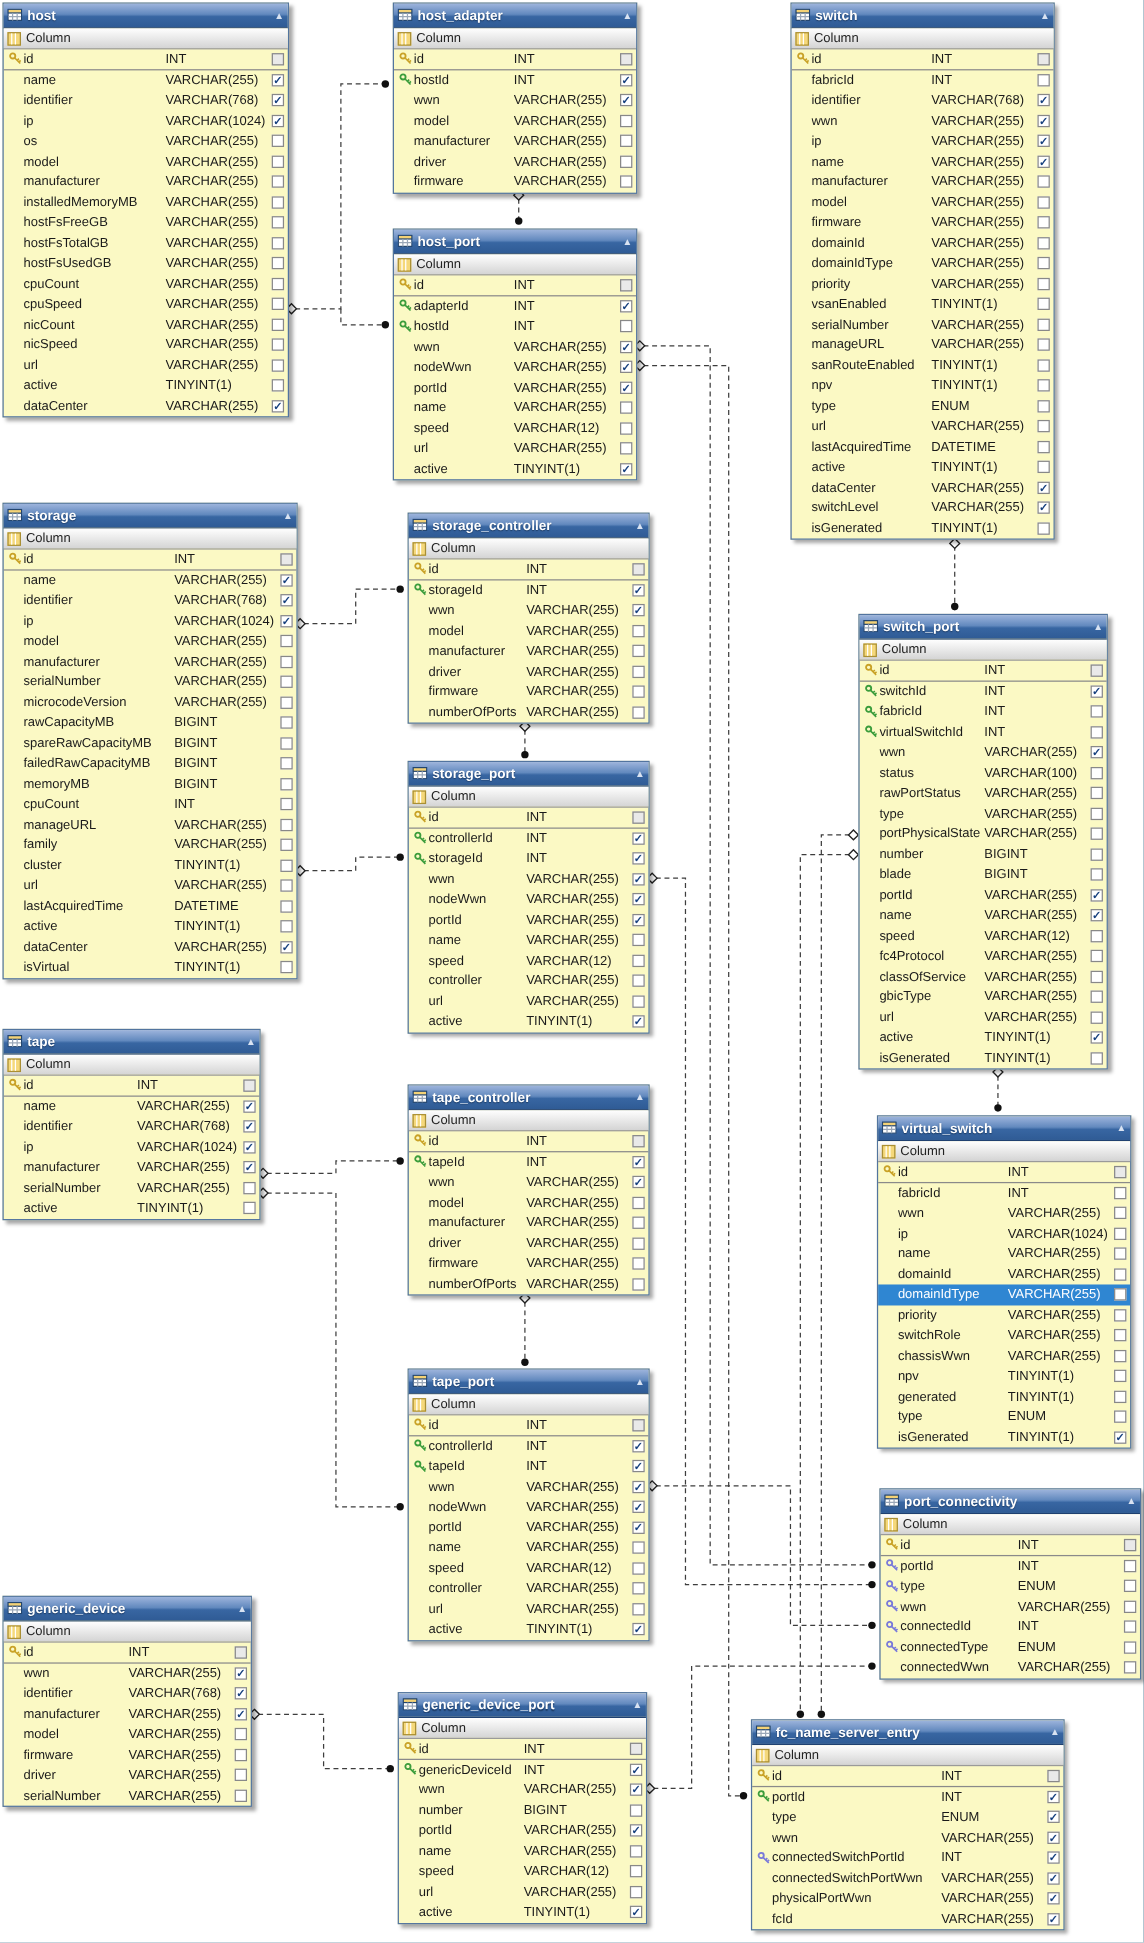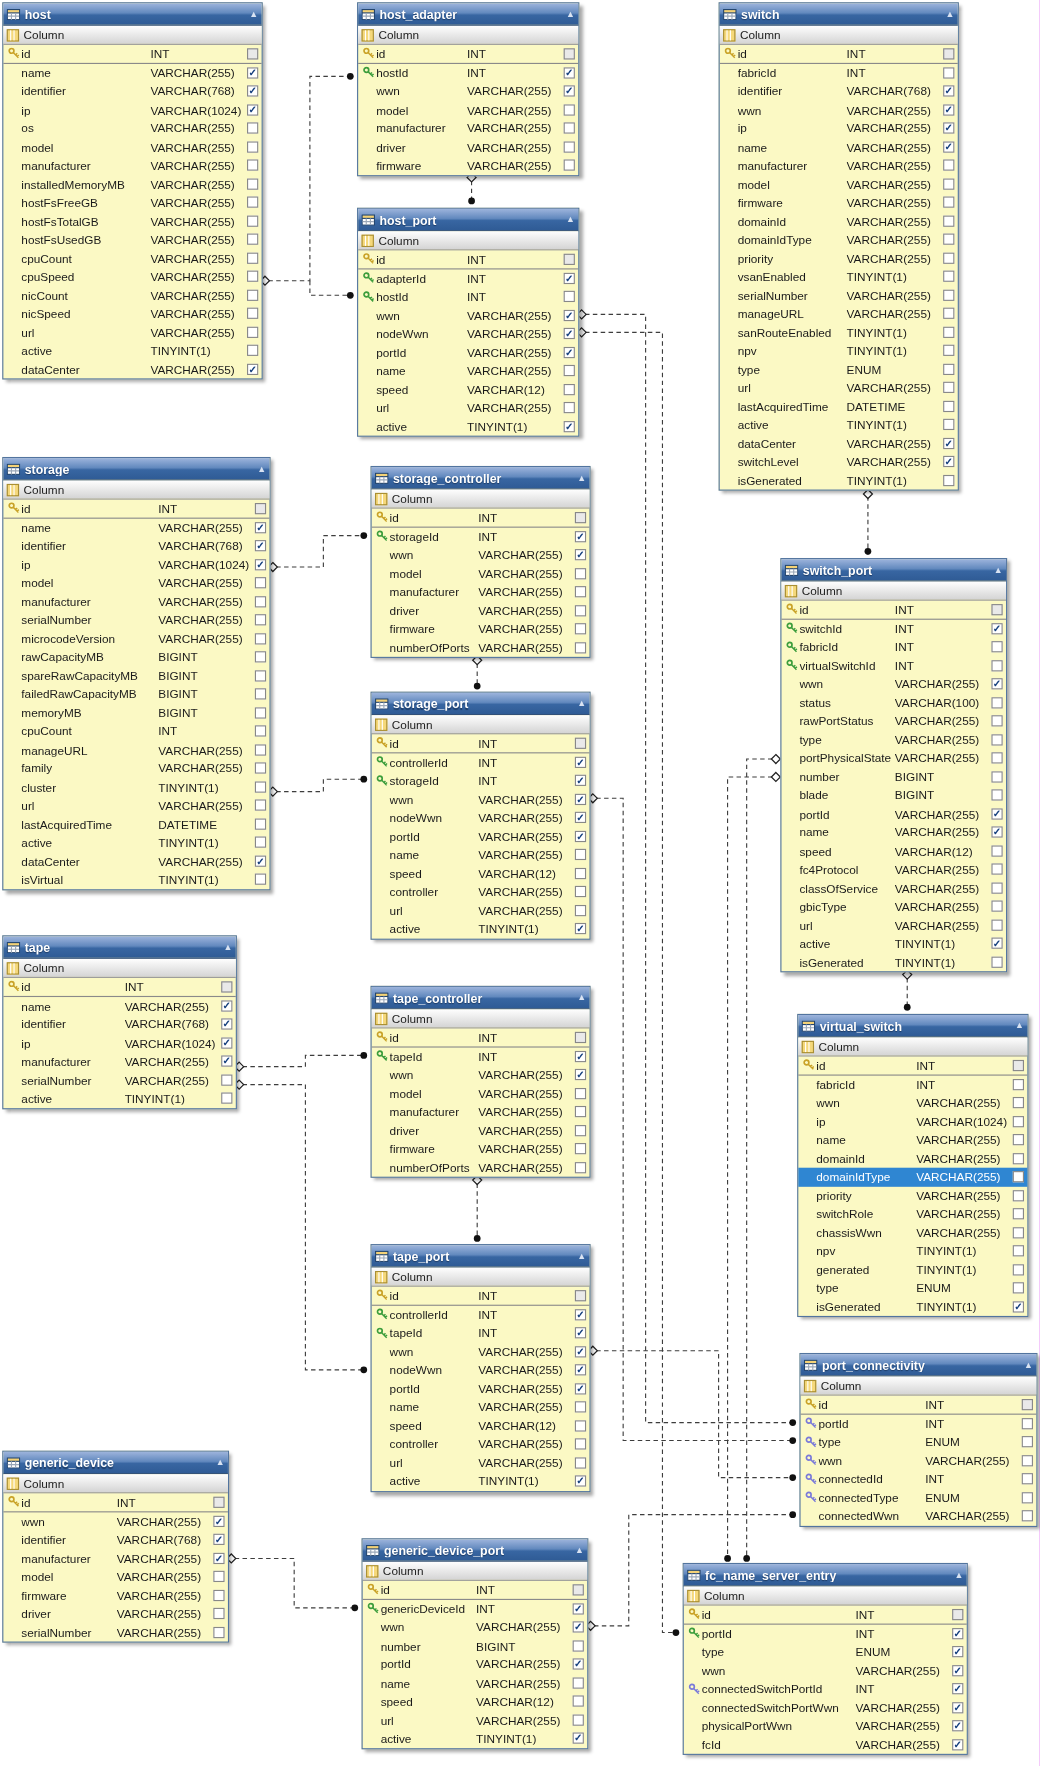--- a/index.html
+++ b/index.html
@@ -1,16 +1,16 @@
 <!DOCTYPE html>
 <html><head>
 <meta charset="utf-8">
 <style>
   html,body{margin:0;padding:0;background:#fff;}
-  #viewport{position:relative;width:1040px;height:1766px;background:#d946ef;overflow:hidden;
+  #viewport{position:relative;width:1040px;height:1766px;background:#0c4a6e;overflow:hidden;
             font-family:"Liberation Sans",sans-serif;}
   #canvas{position:absolute;left:0;top:0;width:926px;height:1573px;background:#fff;
           transform:scale(1.1228);transform-origin:0 0;}
   #wires{position:absolute;left:0;top:0;z-index:0;}
   .tbl{position:absolute;background:#FBF9C4;border:1px solid #52749F;
        box-shadow:3px 3px 3px rgba(0,0,0,.35);z-index:1;}
   .hdr{height:19px;display:flex;align-items:center;padding:0 3px;
        background:linear-gradient(180deg,#9DB4DC,#6289BE 45%,#3866A2 55%,#2F5B95);
        border-bottom:1px solid #1F4070;cursor:move;}
   .tname{color:#fff;font-weight:bold;font-size:11px;margin-left:4px;flex:1;

